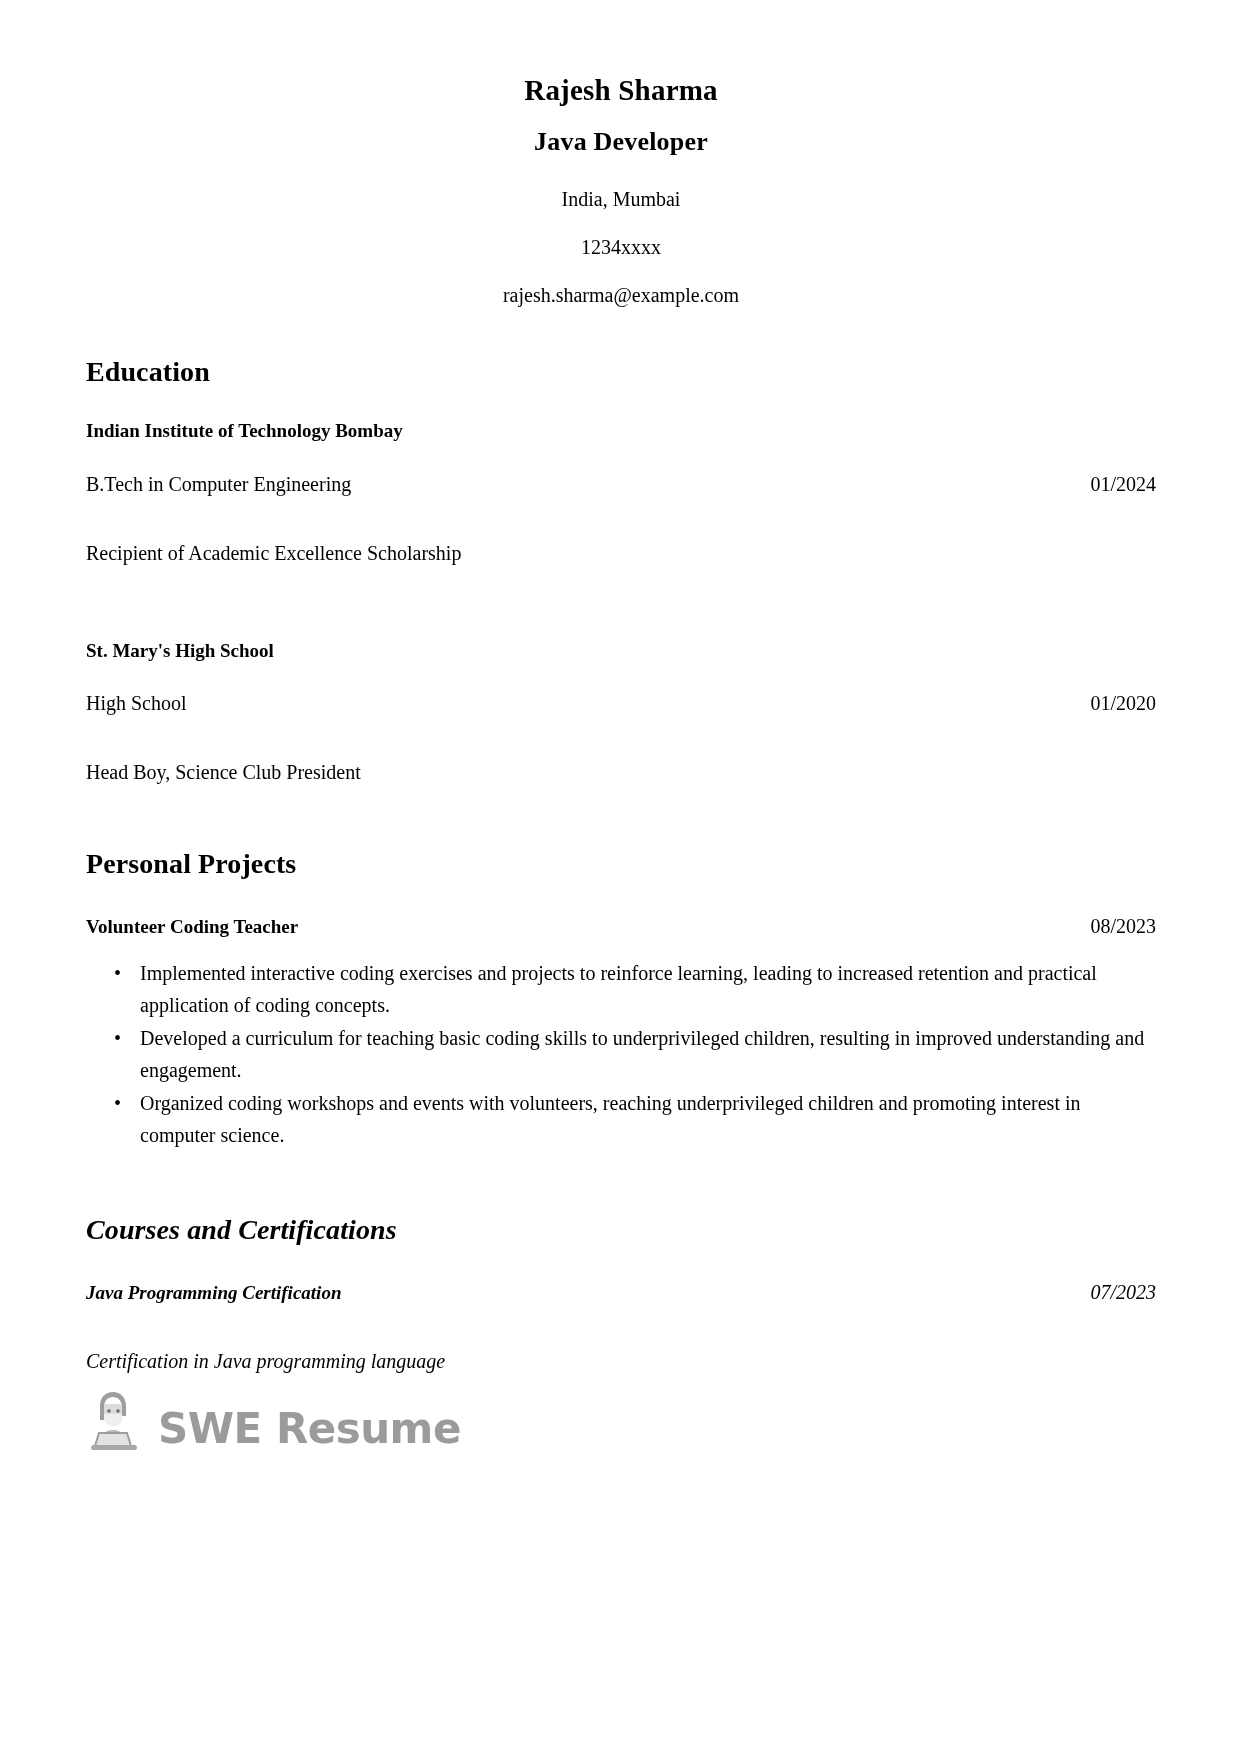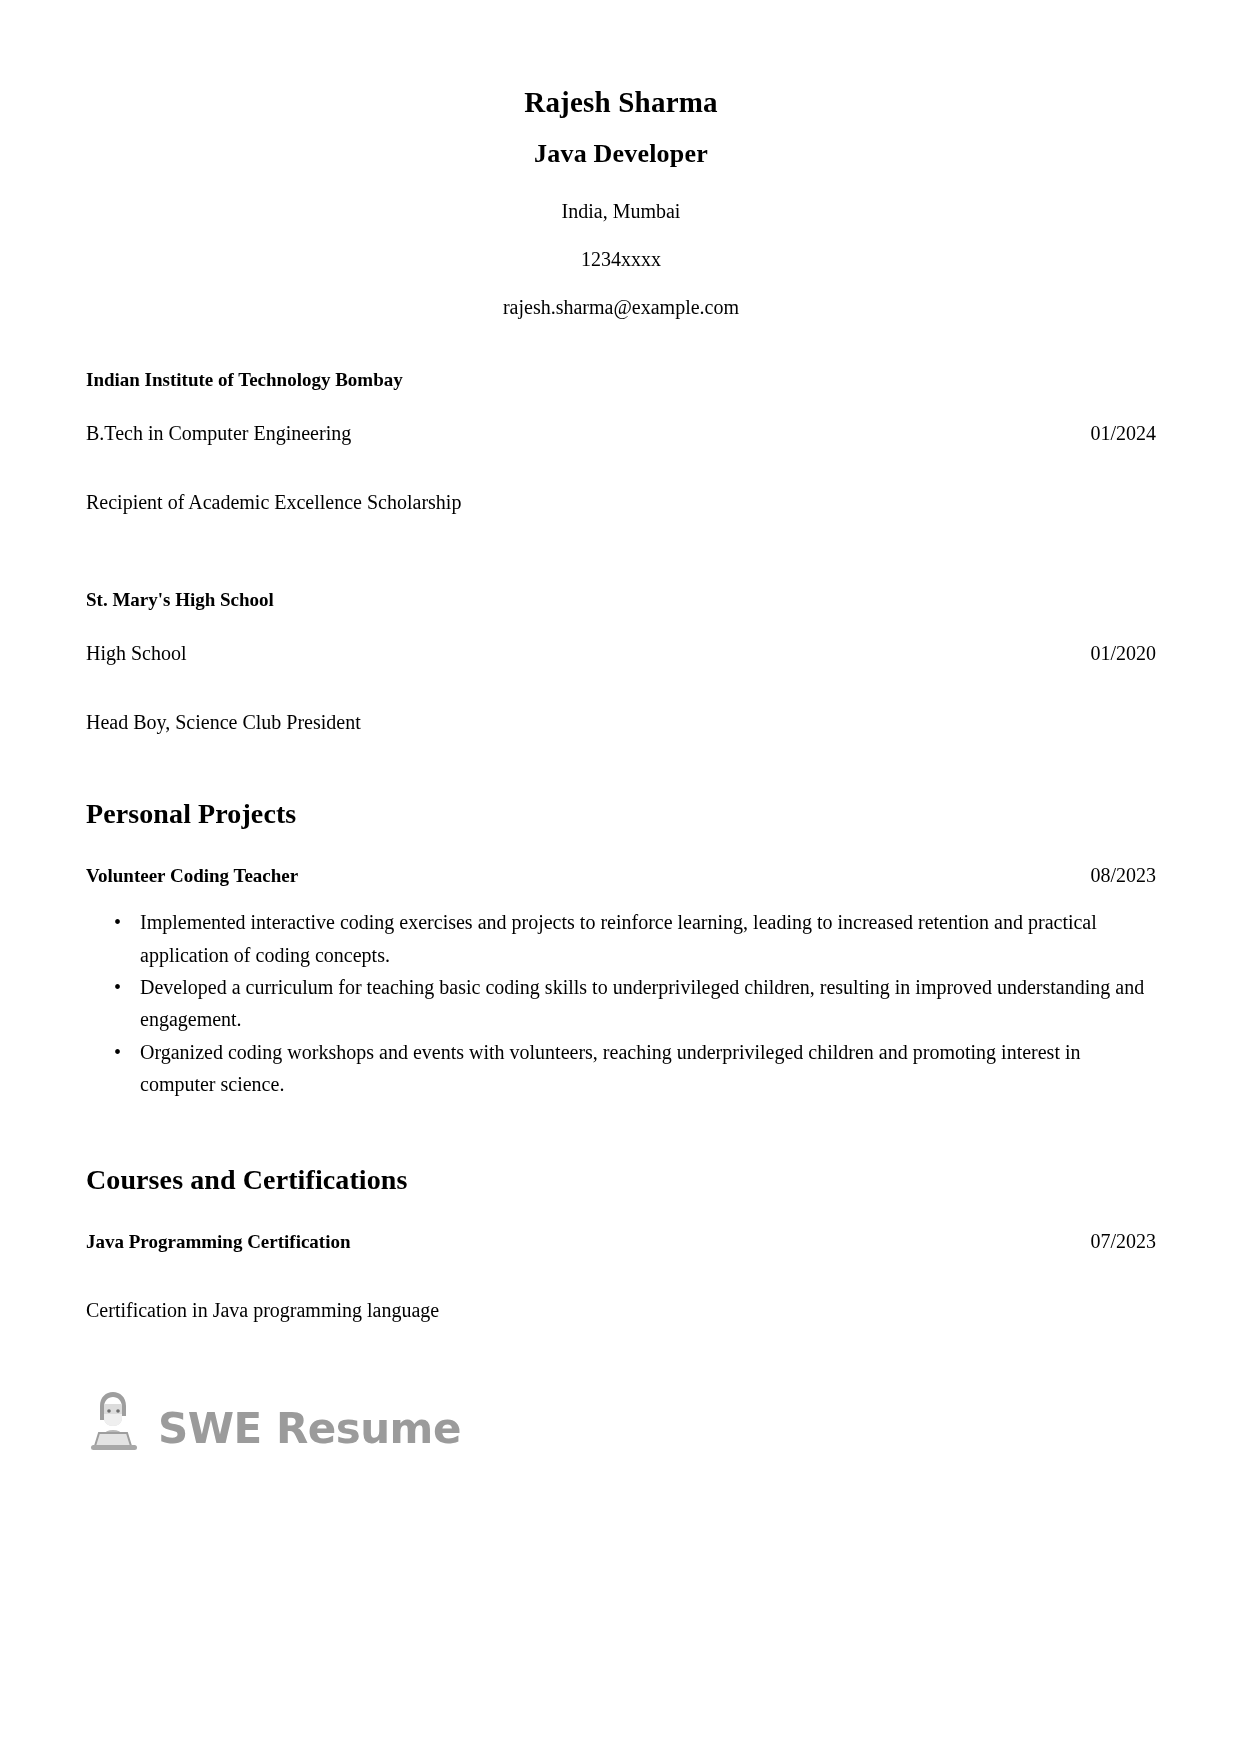--- a/index.html
+++ b/index.html
@@ -12,21 +12,21 @@
     height: 1756px;
     font-family: "Liberation Serif", "DejaVu Serif", serif;
     color: #000000;
     -webkit-font-smoothing: antialiased;
   }
   .page {
     position: relative;
     width: 1242px;
     height: 1756px;
     box-sizing: border-box;
-    padding: 16px 86px;
+    padding: 4px 86px;
     background: #ffffff;
   }
 
   
   .resume-header {
     padding-top: 72px;
     text-align: center;
   }
   .cand-name {
     font-size: 29px;
@@ -56,21 +56,21 @@
   }
   .section-title {
     font-size: 28px;
     font-weight: bold;
     margin: 0;
     letter-spacing: 0.1px;
     line-height: 1.1;
   }
   .sec-education  { margin-top: 52px; }
   .sec-projects   { margin-top: 64px; }
-  .sec-courses    { margin-top: 64px; }
+  .sec-courses    { margin-top: 64px; font-style: italic; }
 
   .entry { margin-top: 0; }
   .entry-org {
     font-size: 19px;
     font-weight: bold;
     margin-top: 32px;
     line-height: 1.2;
   }
   .row {
     display: flex;
@@ -165,20 +165,21 @@
 
   <div class="resume-header">
     <div class="cand-name">Rajesh Sharma</div>
     <div class="cand-title">Java Developer</div>
     <div class="contact-line">India, Mumbai</div>
     <div class="contact-line">1234xxxx</div>
     <div class="contact-line">rajesh.sharma@example.com</div>
   </div>
 
   <div class="section sec-education">
+    <h2 class="section-title">Education</h2>
 
     <div class="entry">
       <div class="entry-org">Indian Institute of Technology Bombay</div>
       <div class="row">
         <div class="row-left">B.Tech in Computer Engineering</div>
         <div class="row-right">01/2024</div>
       </div>
       <div class="entry-detail">Recipient of Academic Excellence Scholarship</div>
     </div>
 

